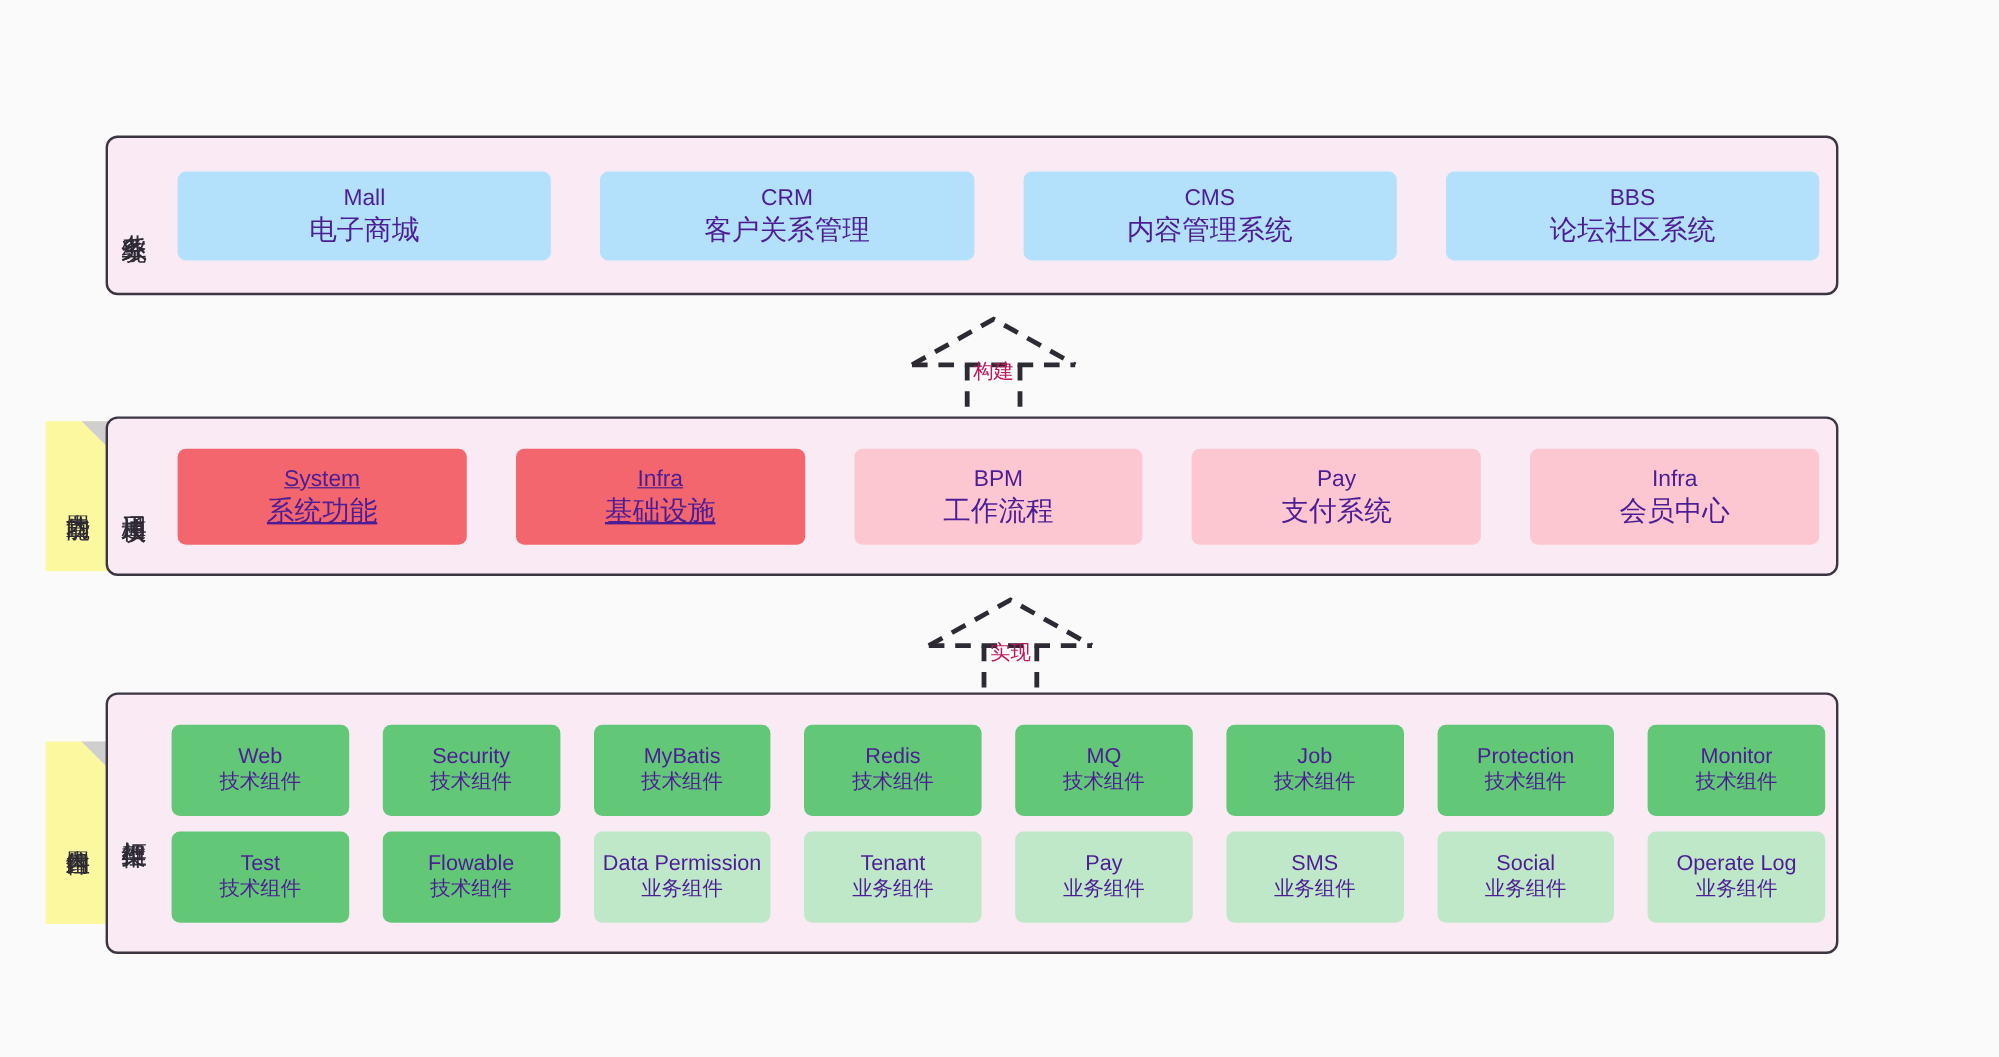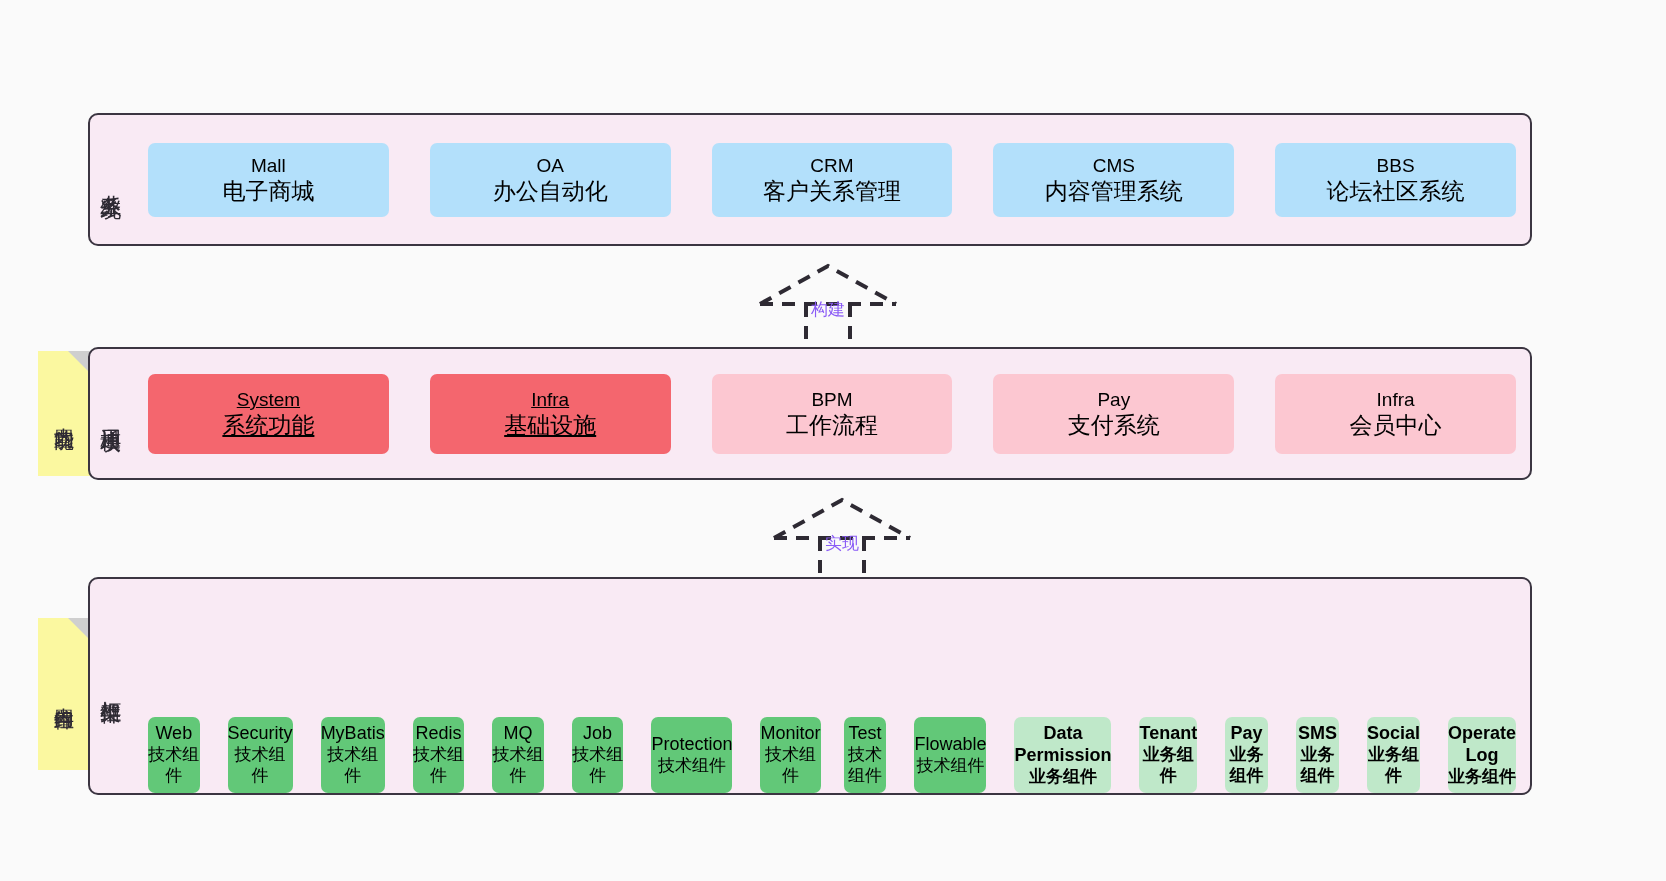--- a/index.html
+++ b/index.html
@@ -54,21 +54,21 @@
 
   
   .card {
     box-sizing: border-box;
     border-radius: 7px;
     display: flex;
     flex-direction: column;
     align-items: center;
     justify-content: center;
     text-align: center;
-    color: #000000;
+    color: #4c1d95;
     line-height: 1.22;
     user-select: none;
   }
   .card .en { font-size: 19px; }
   .card .cn { font-size: 23px; }
 
   
   #layer-business {
     left: 88px;
     top: 113px;
@@ -109,38 +109,37 @@
   .mod-card.soft   { background: #fcc7d1; }
 
   
   #layer-framework {
     left: 88px;
     top: 577px;
     width: 1444px;
     height: 218px;
   }
   #layer-framework .layer-body {
-    flex-direction: row;
+    flex-direction: column;
     justify-content: center;
     gap: 13px;
     padding: 0 14px 0 6px;
-    align-items: flex-end;
   }
   .fw-grid {
     display: flex;
     width: 100%;
     gap: 28px;
     padding-left: 10px;
   }
   .fw-card {
     flex: 1 1 0;
     height: 76px;
   }
   .fw-card.tech { background: #62c878; }
-  .fw-card.biz  { background: #bfe8c9; font-weight: bold; }
+  .fw-card.biz  { background: #bfe8c9; }
   .fw-card .en  { font-size: 18px; }
   .fw-card .cn  { font-size: 17px; }
 
   
   .sticky {
     position: absolute;
     box-sizing: border-box;
     background: #fbf8a0;
     display: flex;
     align-items: center;
@@ -181,21 +180,21 @@
     width: 180px;
     height: 92px;
   }
   .arrow svg { display: block; overflow: visible; }
   .arrow-label {
     position: absolute;
     left: 50%;
     top: 40px;
     transform: translateX(-50%);
     font-size: 17px;
-    color: #8b5cf6;
+    color: #be185d;
     background: transparent;
     padding: 0 2px;
     white-space: nowrap;
     user-select: none;
   }
   #arrow-build { left: 738px; top: 258px; }
   #arrow-impl  { left: 752px; top: 492px; }
 </style>
 </head>
 <body>
@@ -205,24 +204,20 @@
   <div class="layer" id="layer-business">
     <div class="layer-title">业务系统</div>
     <div class="layer-body">
       <div class="biz-grid">
 
         <div class="card biz-card">
           <span class="en">Mall</span>
           <span class="cn">电子商城</span>
         </div>
 
-        <div class="card biz-card">
-          <span class="en">OA</span>
-          <span class="cn">办公自动化</span>
-        </div>
 
 
         <div class="card biz-card">
           <span class="en">CRM</span>
           <span class="cn">客户关系管理</span>
         </div>
 
         <div class="card biz-card">
           <span class="en">CMS</span>
           <span class="cn">内容管理系统</span>

